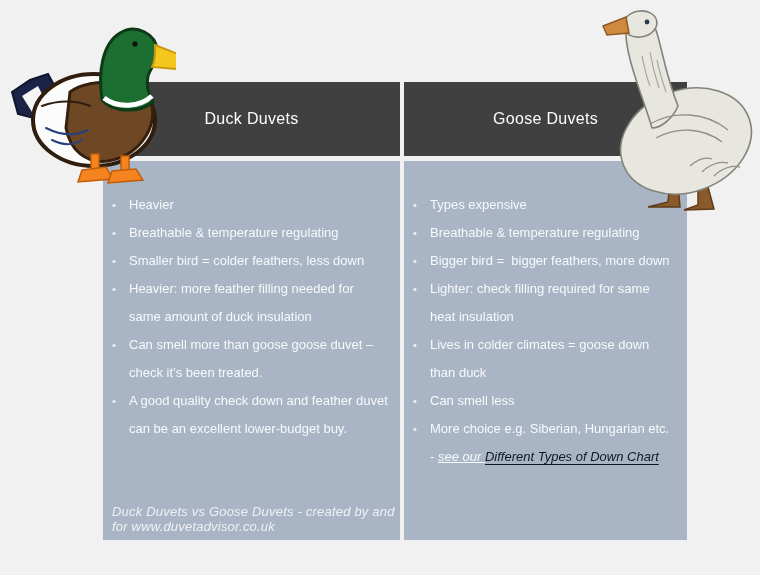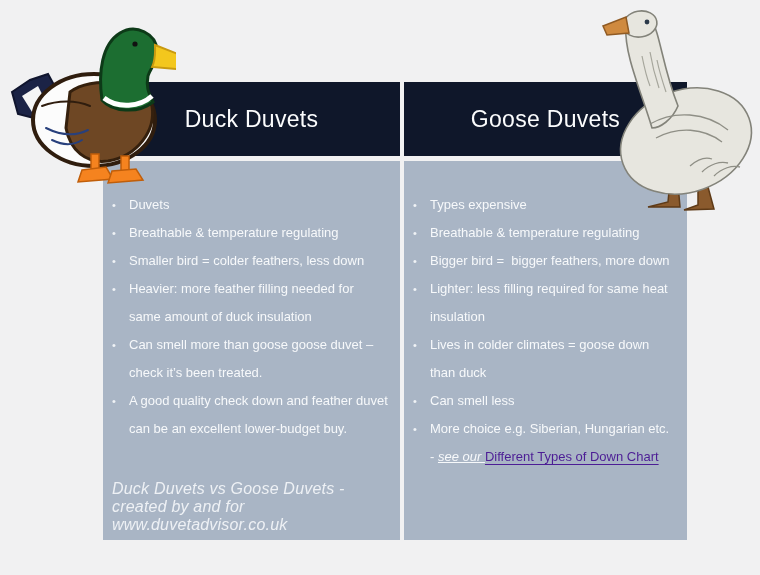--- a/index.html
+++ b/index.html
@@ -10,44 +10,44 @@
   
   .table {
     position:absolute; left:103px; top:82px;
     display:grid;
     grid-template-columns:297px 283px;
     grid-template-rows:74px 379px;
     column-gap:4px; row-gap:5px;
     z-index:1;
   }
   .hdr {
-    background:#0f172a;
+    background:#404040;
     display:flex; align-items:center; justify-content:center;
-    color:#fbfcfd; font-size:23px; letter-spacing:0.3px;
+    color:#fbfcfd; font-size:16px; letter-spacing:0.3px;
   }
   .cell {
     background:#a9b5c5;
     position:relative;
     color:#f7f9fb;
   }
   ul.blist { list-style:none; padding:30px 12px 0 9px; }
   ul.blist li {
     display:flex; align-items:flex-start;
     font-size:13px; line-height:28px; color:#f7f9fb;
   }
   .bullet { flex:0 0 17px; font-size:11px; line-height:28px; opacity:0.92; }
   .li-text { flex:1; white-space:pre-wrap; }
   .em { font-style:italic;text-decoration:underline; }
   a.chart-link {
-    color:#4c1d95; 
+    color:#0f172a; font-style:italic;
     text-decoration:underline; text-underline-offset:3px;
   }
   .footer-note {
     position:absolute; left:9px; bottom:6px;
-    font-size:16px; font-style:italic; color:#eef1f5; letter-spacing:0.2px;
+    font-size:13px; font-style:italic; color:#eef1f5; letter-spacing:0.2px;
   }
 
   .bird { position:absolute; z-index:5; }
   #duck  { left:6px;  top:12px; width:170px; height:172px; }
   #goose { left:598px; top:6px;  width:160px; height:207px; }
 </style>
 </head>
 <body>
 
 <div id="canvas">
@@ -59,21 +59,21 @@
     </div>
 
     <div class="hdr">
       <span>Goose Duvets</span>
     </div>
 
     <div class="cell">
       <ul class="blist">
         <li>
             <span class="bullet">•</span>
-            <span class="li-text">Duvets</span>
+            <span class="li-text">Heavier</span>
           </li>
         <li>
             <span class="bullet">•</span>
             <span class="li-text">Breathable &amp; temperature regulating</span>
           </li>
         <li>
             <span class="bullet">•</span>
             <span class="li-text">Smaller bird = colder feathers, less down</span>
           </li>
         <li>
@@ -101,21 +101,21 @@
         <li>
             <span class="bullet">•</span>
             <span class="li-text">Breathable &amp; temperature regulating</span>
           </li>
         <li>
             <span class="bullet">•</span>
             <span class="li-text">Bigger bird =  bigger feathers, more down</span>
           </li>
         <li>
             <span class="bullet">•</span>
-            <span class="li-text">Lighter: less filling required for same heat insulation</span>
+            <span class="li-text">Lighter: check filling required for same heat insulation</span>
           </li>
         <li>
             <span class="bullet">•</span>
             <span class="li-text">Lives in colder climates = goose down than duck</span>
           </li>
         <li>
             <span class="bullet">•</span>
             <span class="li-text">Can smell less</span>
           </li>
         <li>

